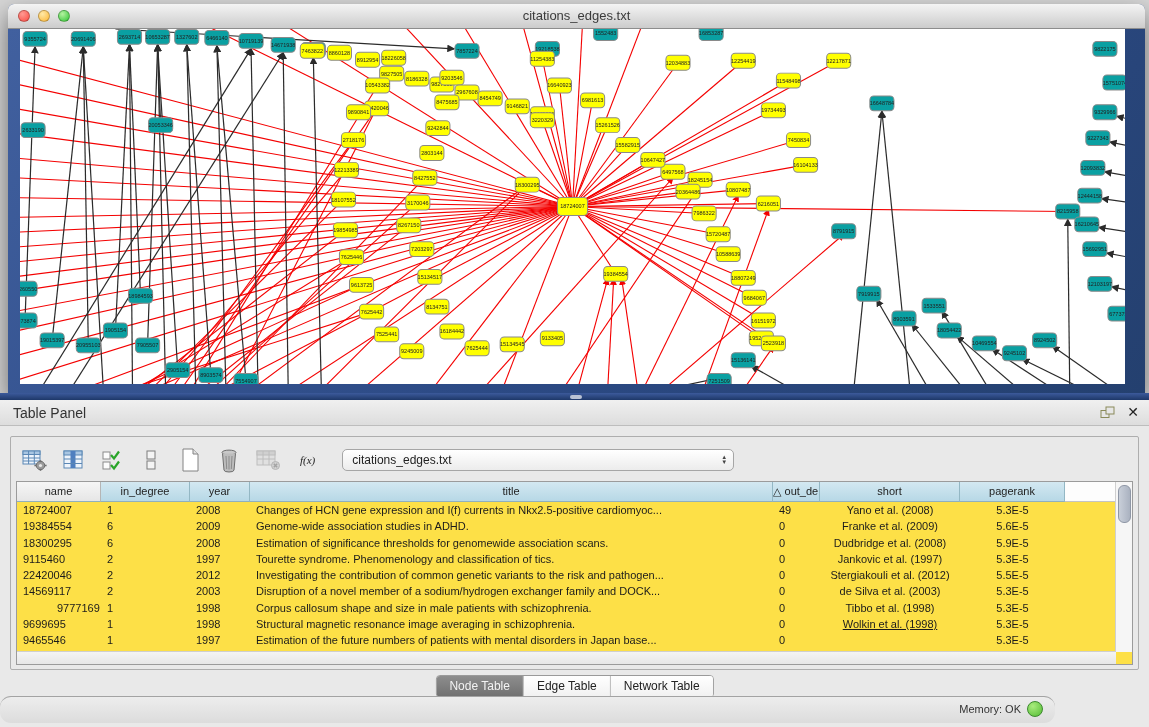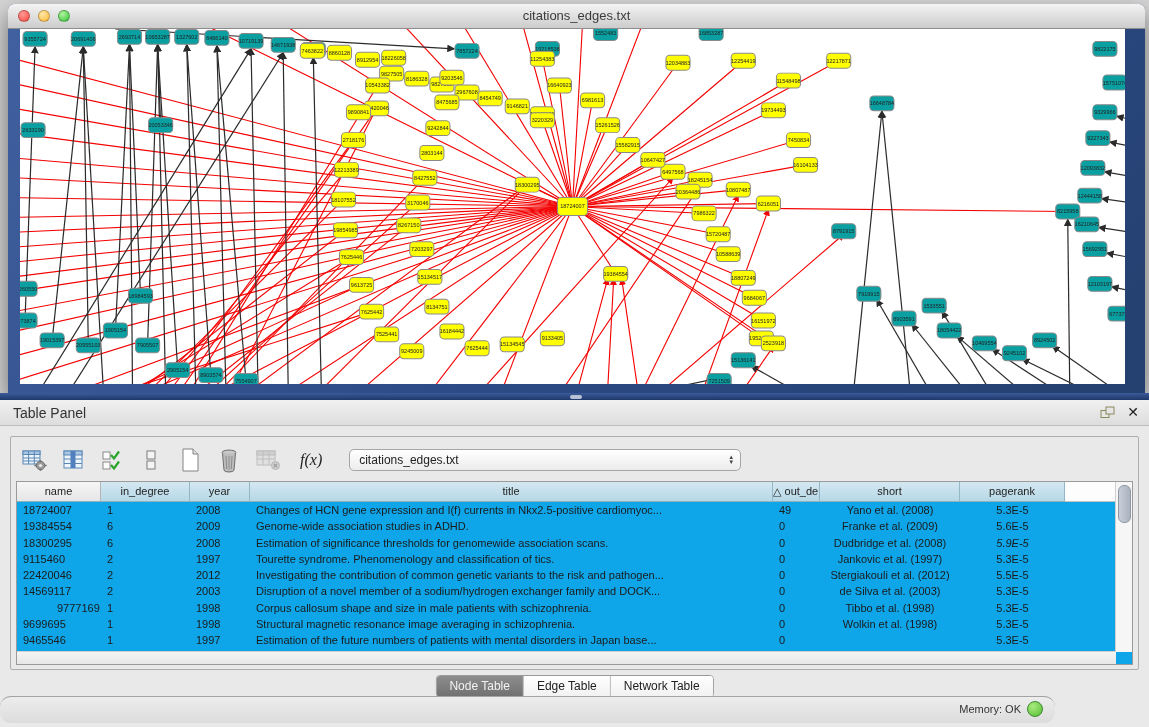--- a/index.html
+++ b/index.html
@@ -32,28 +32,28 @@
   #panel-header{position:absolute;left:0;top:0;right:0;height:25px;
     background:linear-gradient(#f0f0f0,#dddddd);border-bottom:1px solid #bdbdbd;}
   #panel-title{position:absolute;left:13px;top:5px;font-size:14px;color:#333;}
   #panel-header-icons{position:absolute;right:10px;top:4px;display:flex;gap:12px;align-items:center;}
   #float-icon svg{display:block;}
   #panel-close{font-size:14px;font-weight:bold;color:#222;line-height:16px;cursor:default;}
 
   #inset{position:absolute;left:10px;top:36px;right:10px;bottom:57px;border:1px solid #aeaeae;border-radius:2px;background:#e9e9e9;}
   #toolbar{position:absolute;left:8px;top:4px;height:38px;display:flex;align-items:center;gap:9px;}
   .tool{width:30px;height:28px;display:flex;align-items:center;justify-content:center;}
-  #fx-label{font-family:"Liberation Serif","DejaVu Serif",serif;font-style:italic;font-size:16px;color:#222;margin:0 4px 0 8px;}
+  #fx-label{font-family:"Liberation Serif","DejaVu Serif",serif;font-style:italic;font-size:11px;color:#222;margin:0 4px 0 8px;}
   #table-combo{margin-left:14px;width:392px;height:22px;border:1px solid #a6a6a6;border-radius:5px;
     background:linear-gradient(#ffffff,#ececec);display:flex;align-items:center;padding:0 6px 0 9px;box-sizing:border-box;}
   #combo-value{flex:1;font-size:12px;color:#222;}
   #combo-arrows{display:flex;flex-direction:column;align-items:center;line-height:5px;}
   #combo-arrows span{font-size:6px;color:#444;}
 
-  #table-wrap{position:absolute;left:5px;right:5px;top:44px;bottom:4px;background:#0ea5e9;border:1px solid #9b9b9b;overflow:hidden;}
+  #table-wrap{position:absolute;left:5px;right:5px;top:44px;bottom:4px;background:#fde047;border:1px solid #9b9b9b;overflow:hidden;}
   #thead{position:absolute;left:0;top:0;right:16px;height:20px;display:flex;}
   .th{box-sizing:border-box;height:20px;line-height:19px;text-align:center;font-size:11px;color:#222;
     background:linear-gradient(#d3e8f1,#b7d8e6);border-right:1px solid #93b7c4;border-bottom:1px solid #8fb0bd;
     overflow:hidden;white-space:nowrap;}
   .th.first{background:linear-gradient(#f6f6f6,#e6e6e6);border-right:1px solid #b5b5b5;}
   .th.blank{background:#fdfdfd;border-right:none;border-bottom:1px solid #c4c4c4;}
   #tbody{position:absolute;left:0;top:20px;right:16px;bottom:12px;overflow:hidden;}
   .tr{display:flex;height:16.3px;}
   .td{box-sizing:border-box;font-size:11px;color:#1b1b1b;line-height:16px;white-space:nowrap;overflow:hidden;padding:0 2px 0 6px;}
   .td.center{text-align:center;padding:0;}
@@ -817,21 +817,21 @@
               <div class="td center" style="width: 140px;">Franke et al. (2009)</div>
               <div class="td center" style="width: 105px;">5.6E-5</div>
             </div>
             <div class="tr">
               <div class="td" style="width: 84px;">18300295</div>
               <div class="td" style="width: 89px;">6</div>
               <div class="td" style="width: 60px;">2008</div>
               <div class="td" style="width: 523px;">Estimation of significance thresholds for genomewide association scans.</div>
               <div class="td" style="width: 47px;">0</div>
               <div class="td center" style="width: 140px;">Dudbridge et al. (2008)</div>
-              <div class="td center" style="width: 105px; font-style: italic;">5.9E-5</div>
+              <div class="td center" style="width: 105px;">5.9E-5</div>
             </div>
             <div class="tr">
               <div class="td" style="width: 84px;">9115460</div>
               <div class="td" style="width: 89px;">2</div>
               <div class="td" style="width: 60px;">1997</div>
               <div class="td" style="width: 523px;">Tourette syndrome. Phenomenology and classification of tics.</div>
               <div class="td" style="width: 47px;">0</div>
               <div class="td center" style="width: 140px;">Jankovic et al. (1997)</div>
               <div class="td center" style="width: 105px;">5.3E-5</div>
             </div>
@@ -861,21 +861,21 @@
               <div class="td" style="width: 47px;">0</div>
               <div class="td center" style="width: 140px;">Tibbo et al. (1998)</div>
               <div class="td center" style="width: 105px;">5.3E-5</div>
             </div>
             <div class="tr">
               <div class="td" style="width: 84px;">9699695</div>
               <div class="td" style="width: 89px;">1</div>
               <div class="td" style="width: 60px;">1998</div>
               <div class="td" style="width: 523px;">Structural magnetic resonance image averaging in schizophrenia.</div>
               <div class="td" style="width: 47px;">0</div>
-              <div class="td center" style="width: 140px;">Wolkin et al. (1998)</div>
+              <div class="td center" style="width: 140px; text-decoration: underline;">Wolkin et al. (1998)</div>
               <div class="td center" style="width: 105px;">5.3E-5</div>
             </div>
             <div class="tr">
               <div class="td" style="width: 84px;">9465546</div>
               <div class="td" style="width: 89px;">1</div>
               <div class="td" style="width: 60px;">1997</div>
               <div class="td" style="width: 523px;">Estimation of the future numbers of patients with mental disorders in Japan base...</div>
               <div class="td" style="width: 47px;">0</div>
               <div class="td center" style="width: 140px; margin-top: 22px;">Nakamura et al. (1997)</div>
               <div class="td center" style="width: 105px;">5.3E-5</div>

